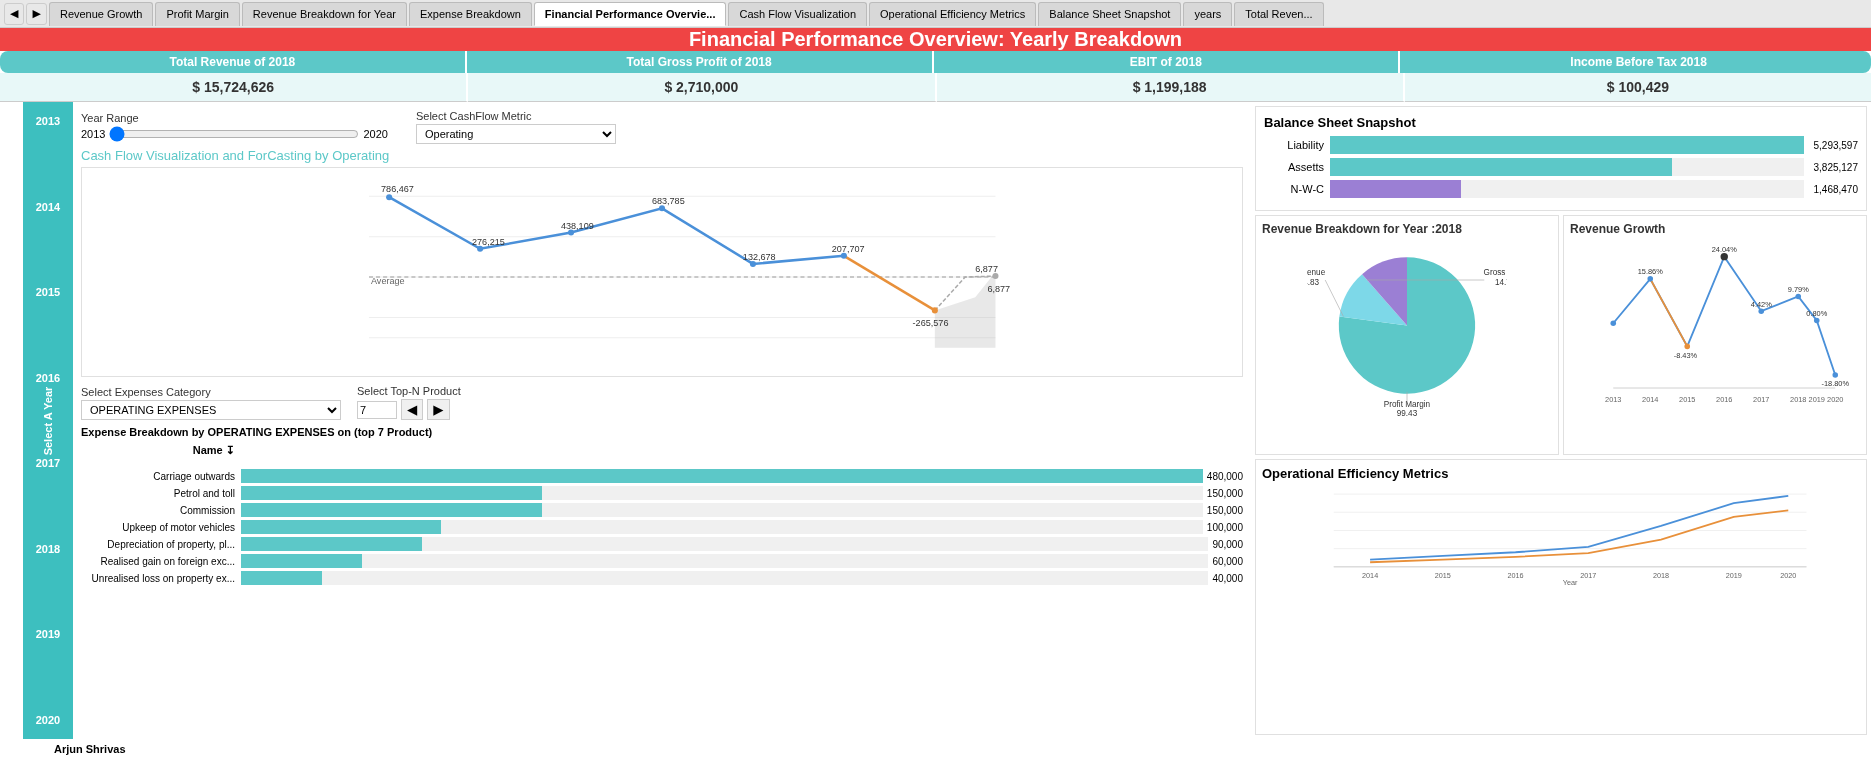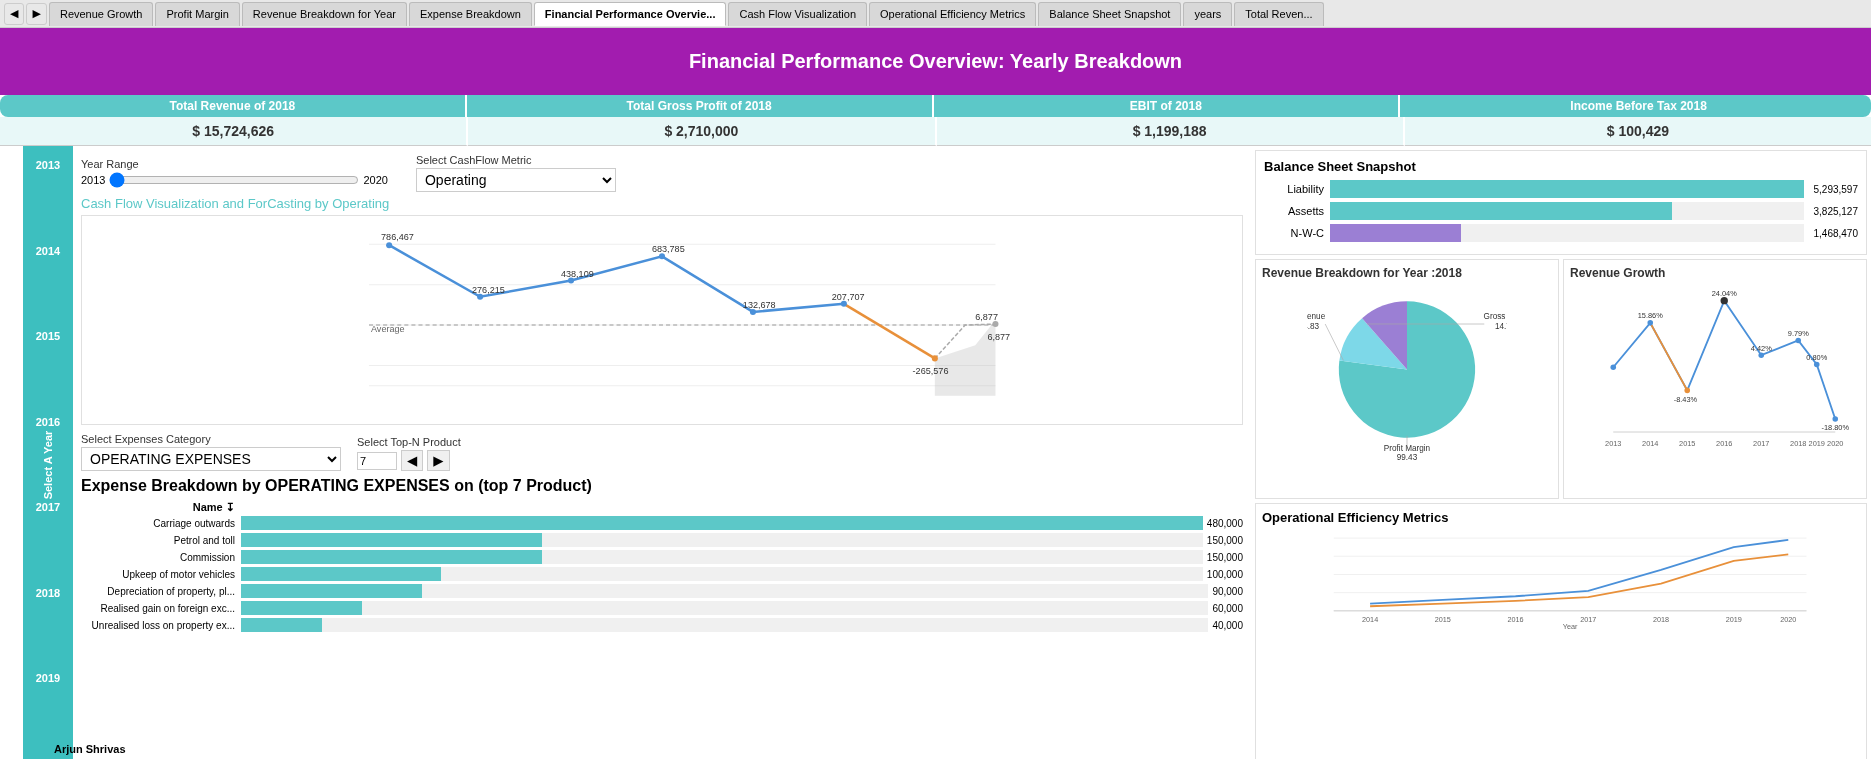--- a/index.html
+++ b/index.html
@@ -19,21 +19,21 @@
       cursor: pointer; font-size: 11px; white-space: nowrap; height: 24px; display: flex; align-items: center;
       border-radius: 3px 3px 0 0;
     }
     .tab-item.active { background: #fff; font-weight: bold; border-bottom: 1px solid #fff; }
 
     
     .main-content { background: #fff; height: calc(759px - 28px); overflow: hidden; }
 
     
     .title-bar {
-      background: #a21caf; color: #fff; text-align: center; padding: 22px;
+      background: #ef4444; color: #fff; text-align: center; padding: 0;
       font-size: 20px; font-weight: bold;
     }
 
     
     .kpi-row {
       display: flex; background: #5cc8c8; border-radius: 8px;
     }
     .kpi-cell {
       flex: 1; padding: 4px 10px; text-align: center; border-right: 2px solid #fff;
       color: #fff; font-size: 12px; font-weight: bold;
@@ -79,21 +79,21 @@
     
     .controls-row {
       display: flex; gap: 28px; margin-bottom: 4px; align-items: center;
     }
     .control-group { display: flex; flex-direction: column; gap: 2px; }
     .control-label { font-size: 11px; color: #333; }
     .range-container { display: flex; align-items: center; gap: 4px; }
     .range-label { font-size: 11px; }
 
     select {
-      border: 1px solid #ccc; padding: 2px 4px; font-size: 14px; background: #fff;
+      border: 1px solid #ccc; padding: 2px 4px; font-size: 11px; background: #fff;
       cursor: pointer;
     }
 
     
     .chart-title { font-size: 13px; color: #5cc8c8; margin-bottom: 4px; }
     .chart-container { background: #fff; border: 1px solid #e0e0e0; padding: 8px; }
 
     
     .balance-sheet { border: 1px solid #e0e0e0; padding: 8px; background: #fff; }
     .balance-title { font-size: 13px; font-weight: bold; margin-bottom: 6px; }
@@ -111,21 +111,21 @@
     
     .ops-area { border: 1px solid #e0e0e0; padding: 6px; background: #fff; flex: 1; }
     .ops-title { font-size: 13px; font-weight: bold; margin-bottom: 4px; }
 
     
     .expense-controls { display: flex; gap: 16px; margin-bottom: 6px; align-items: flex-end; }
     .topn-container { display: flex; align-items: center; gap: 4px; }
     .topn-input { width: 40px; border: 1px solid #ccc; padding: 2px; font-size: 11px; }
     .nav-btn { border: 1px solid #ccc; background: #f0f0f0; padding: 2px 5px; cursor: pointer; }
 
-    .expense-title { font-size: 16px; font-weight: bold; margin-bottom: 6px; }
+    .expense-title { font-size: 11px; font-weight: bold; margin-bottom: 6px; }
     .bar-chart-h { }
     .bar-row { display: flex; align-items: center; margin-bottom: 3px; }
     .bar-label { width: 160px; font-size: 10px; text-align: right; padding-right: 6px; overflow: hidden; white-space: nowrap; text-overflow: ellipsis; }
     .bar-track { flex: 1; height: 14px; background: #f0f0f0; position: relative; }
     .bar-fill { height: 100%; background: #5cc8c8; }
     .bar-value { font-size: 10px; margin-left: 4px; }
 
     input[type=range] { width: 250px; }
 
     
@@ -262,21 +262,21 @@
             <button class="nav-btn">▶</button>
           </div>
         </div>
       </div>
 
       <div class="expense-title">
         Expense Breakdown by <strong>OPERATING EXPENSES</strong> on (top 7 Product)
       </div>
 
       <div class="bar-chart-h">
-        <div class="bar-row" style="margin-bottom:2px;">
+        <div class="bar-row" style="margin-bottom:12px;">
           <div class="bar-label" style="font-weight:bold; font-size:11px;">Name ↧</div>
           <div style="flex:1;"></div>
         </div>
       </div>
       <div id="expense-bars">
           <div class="bar-row">
       <div class="bar-label">Carriage outwards</div>
       <div class="bar-track">
         <div class="bar-fill" style="width:100%"></div>
       </div>

